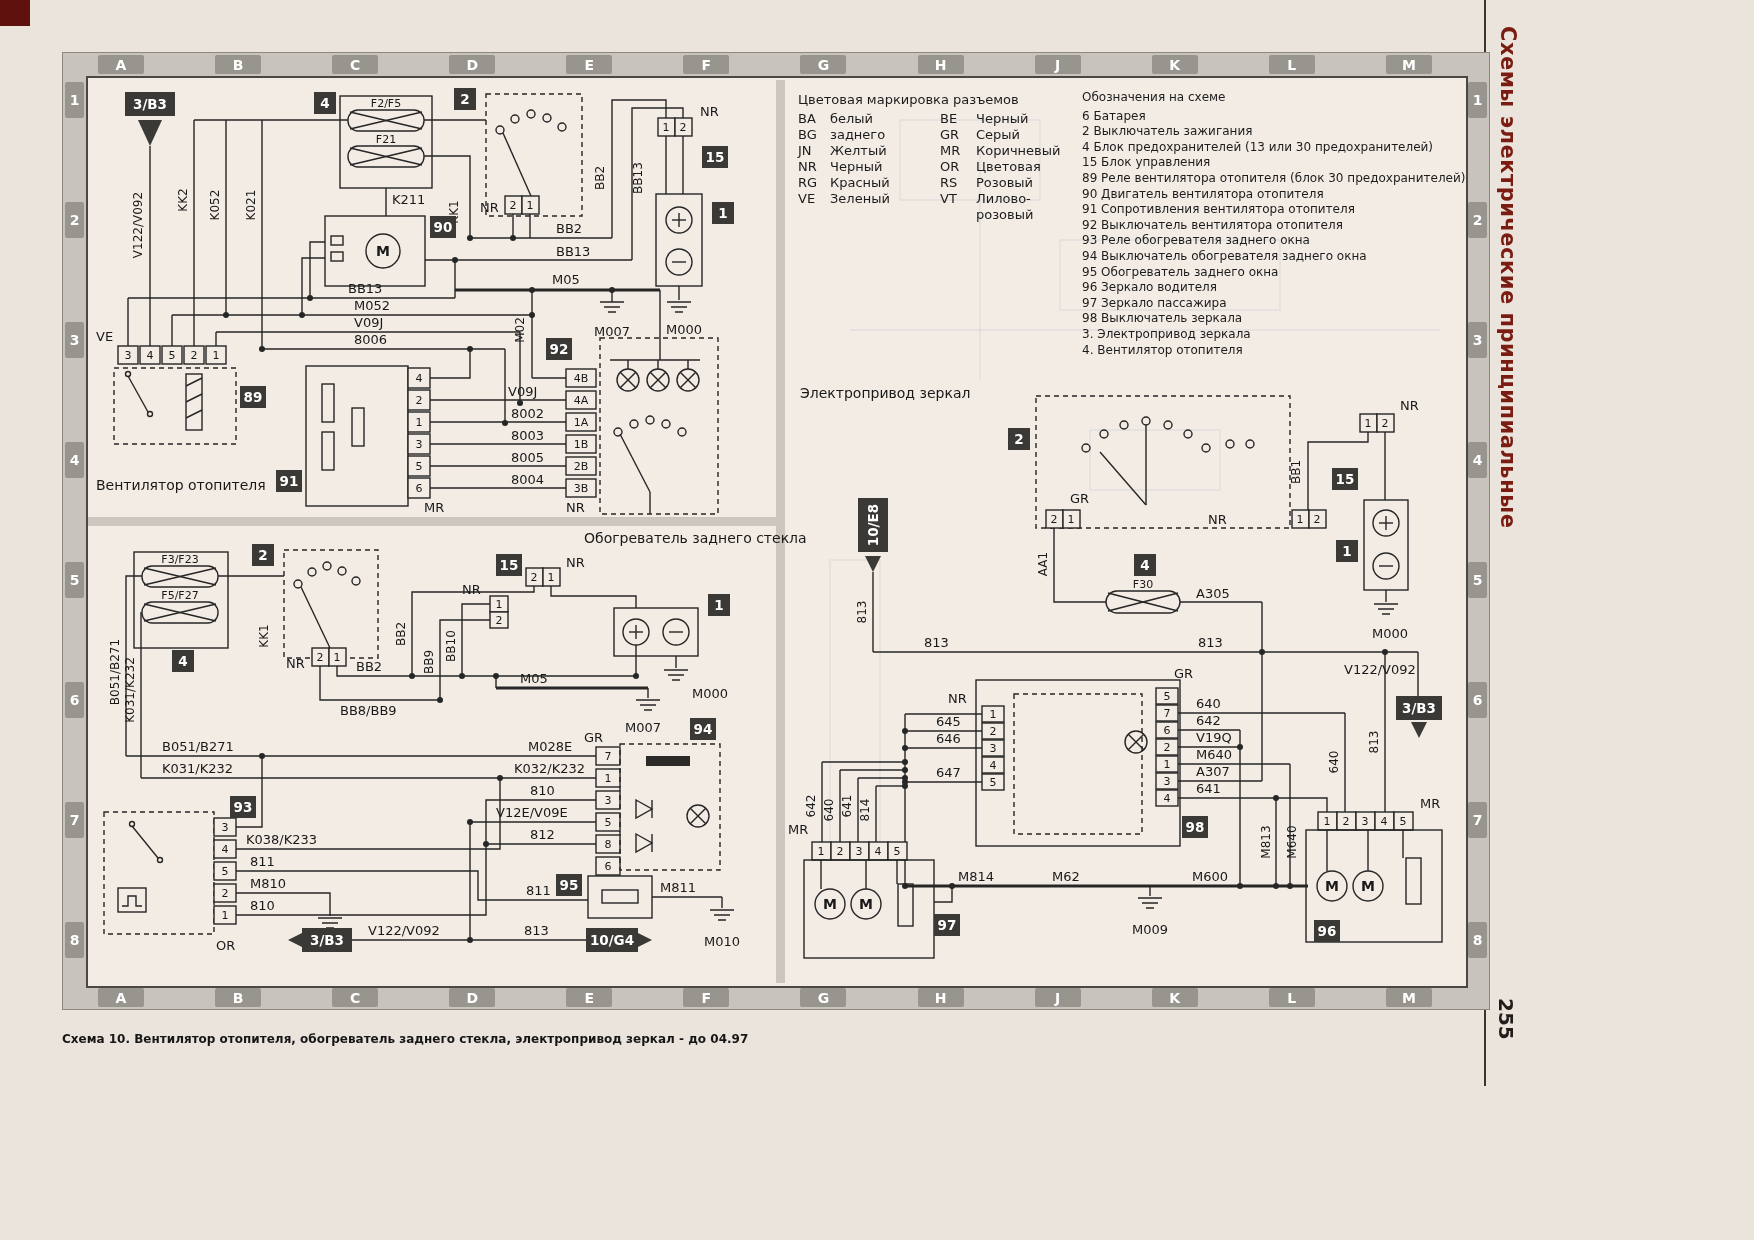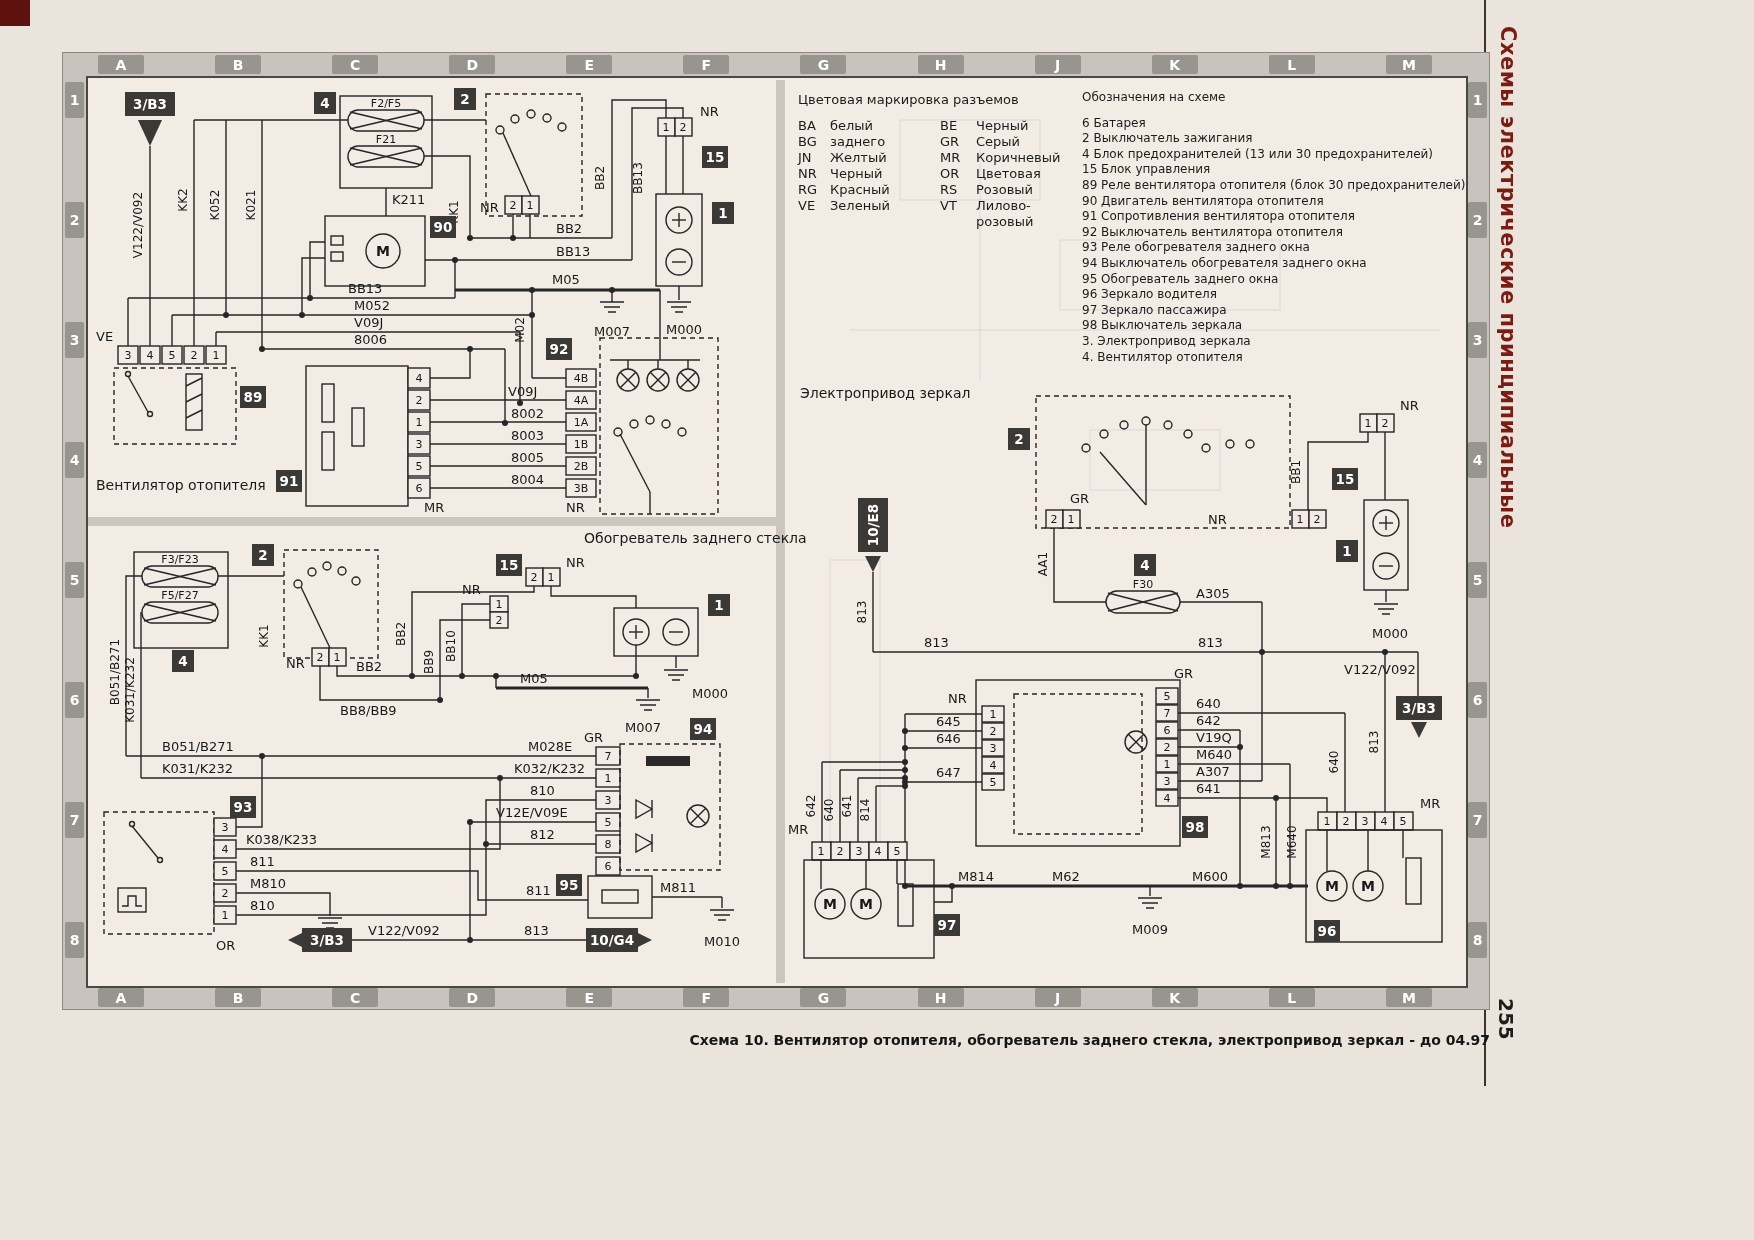--- a/index.html
+++ b/index.html
@@ -30,26 +30,26 @@
 .diagram text{stroke:none}
 .diagram .div{fill:#ccc6bf;stroke:none}
 .diagram .gh{stroke:#7d96b5;opacity:.14}
 text.lb{font-size:13px;fill:#191919}
 text.vt{font-size:12px;fill:#191919;text-anchor:middle}
 text.pn{font-size:11px;fill:#191919;text-anchor:middle}
 text.cw{font-size:13.5px;font-weight:bold;fill:#fff;text-anchor:middle}
 text.sec{font-size:14px;fill:#191919}
 text.mm{font-size:14px;font-weight:bold;text-anchor:middle;fill:#191919}
 .legend-colors{position:absolute;left:798px;top:92px;width:290px;font-size:13px;color:#1c1c1c;line-height:16px}
-.legend-title{margin-bottom:10px}
+.legend-title{margin-bottom:3px}
 .color-row{display:flex}
 .ccode{width:32px}.cname{width:110px}.ccode2{width:36px}.cname2{flex:1}
 .legend-des{position:absolute;left:1082px;top:90px;width:390px;font-size:12px;color:#1c1c1c;line-height:15.6px}
 .des-line{white-space:nowrap}
-.caption{position:absolute;left:62px;top:1032px;width:1428px;text-align:right;font-size:14px;font-weight:bold;color:#161616}
+.caption{position:absolute;left:62px;top:1032px;width:1428px;text-align:left;font-size:12px;font-weight:bold;color:#161616}
 .side-title{position:absolute;left:1496px;top:26px;writing-mode:vertical-rl;font-size:21px;font-weight:bold;color:#7a1c12;letter-spacing:.5px}
 .page-num{position:absolute;left:1494px;top:998px;writing-mode:vertical-rl;font-size:20px;font-weight:bold;color:#201d1b}
 </style>
 </head>
 <body>
 
 <div class="page">
   <div class="corner-artifact"></div>
   <div class="vrule"></div>
 

